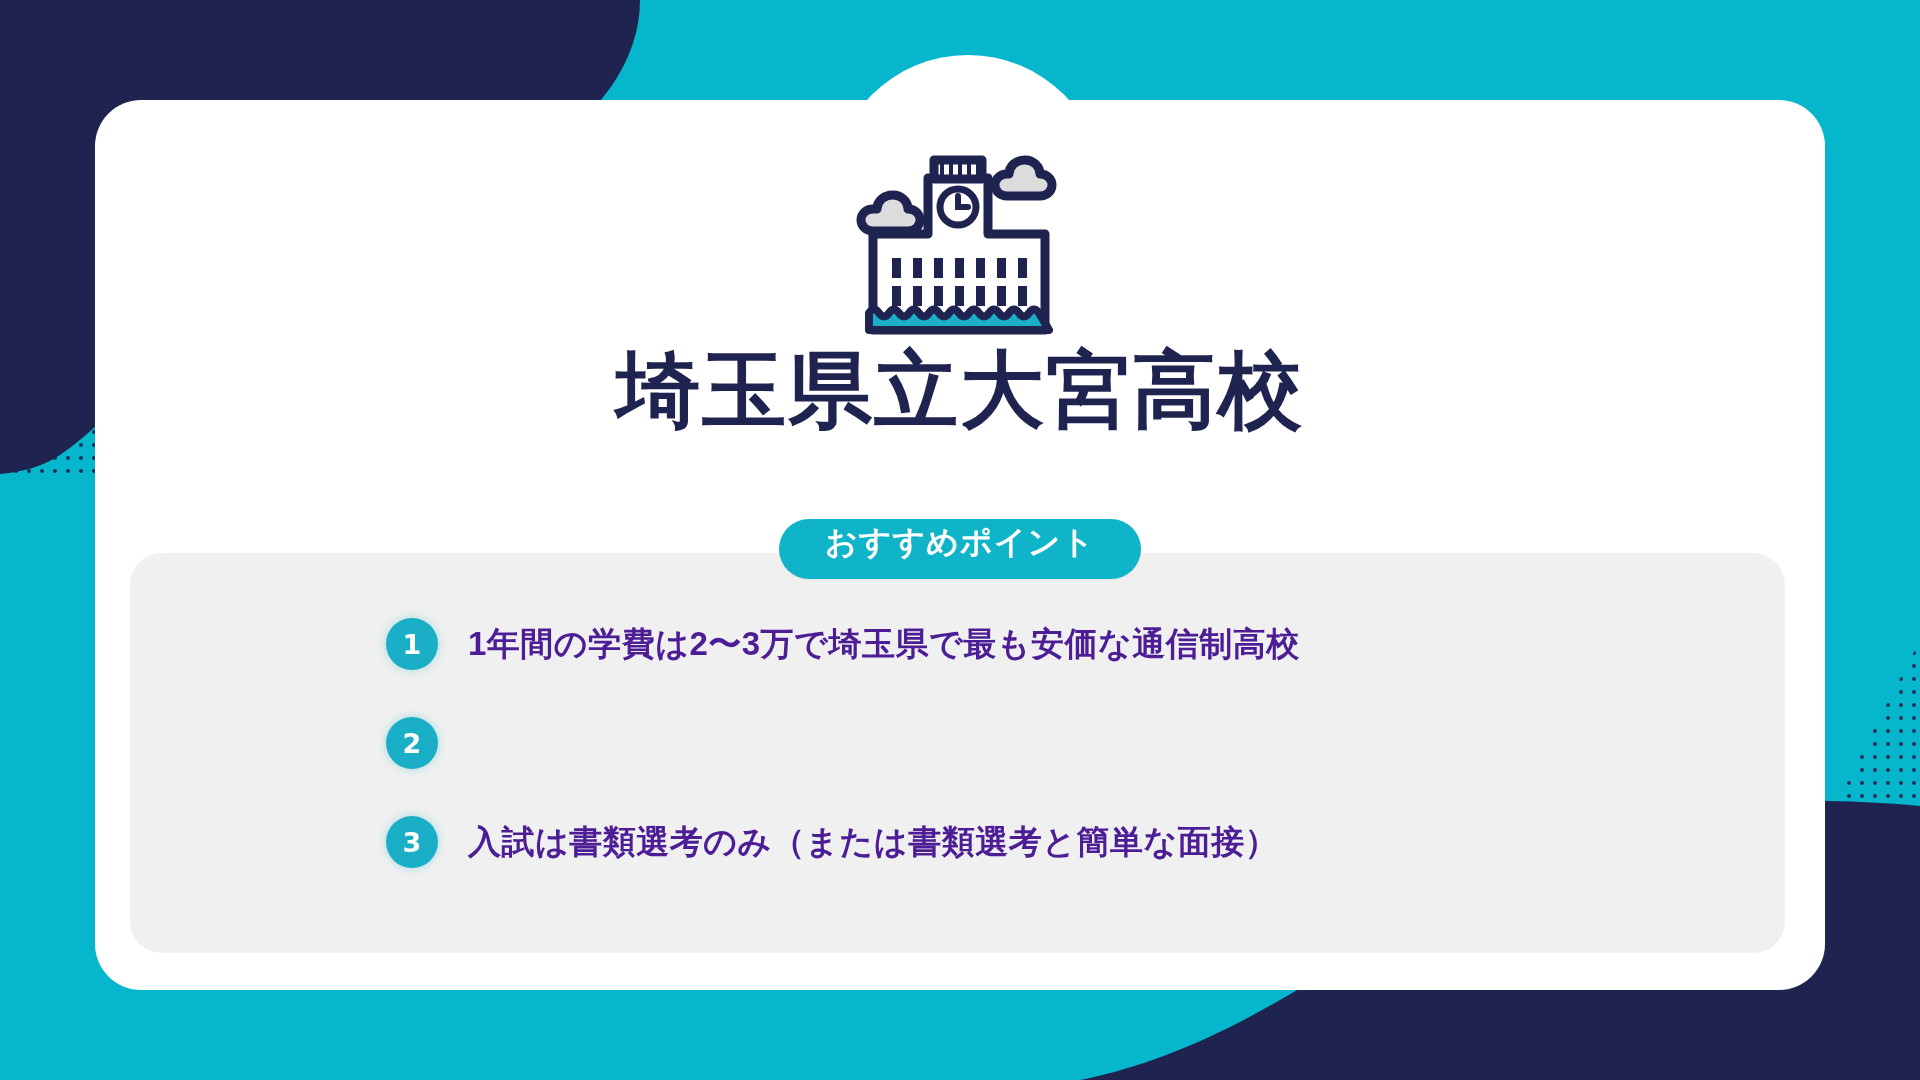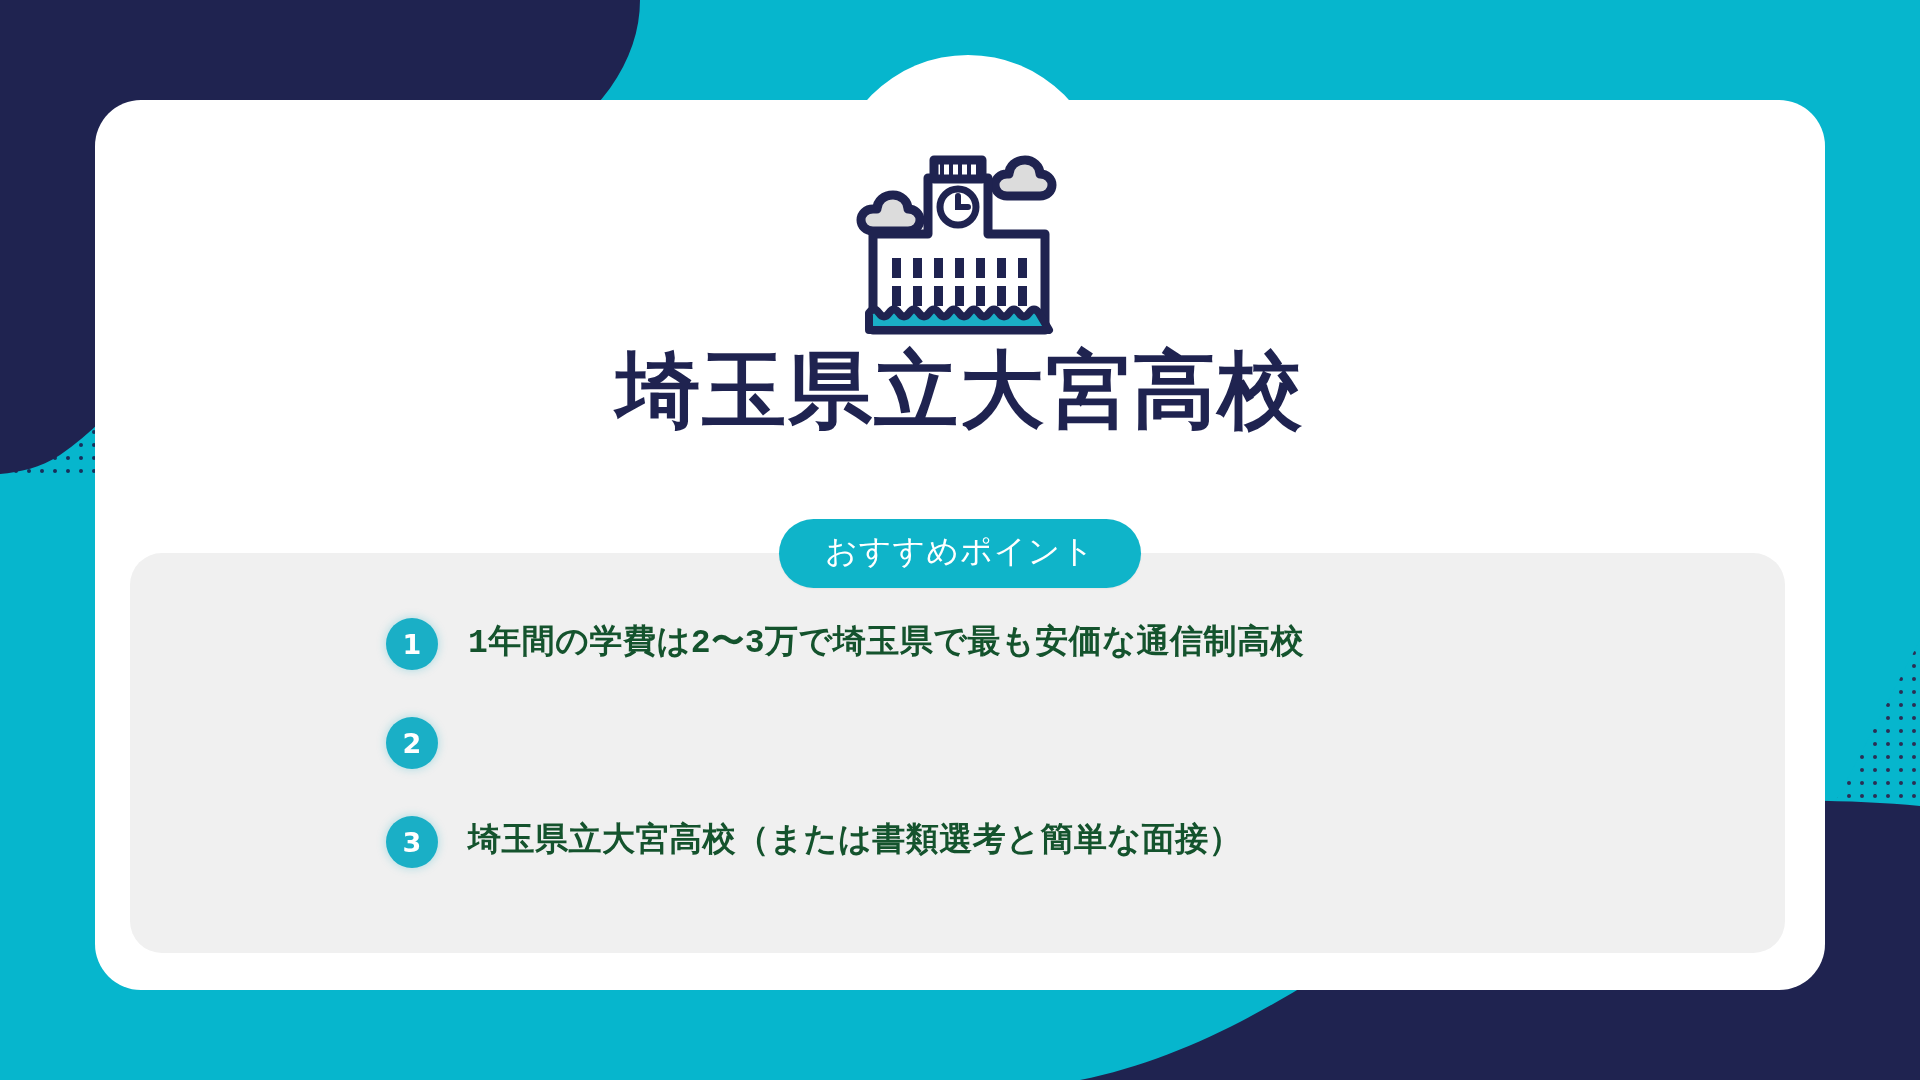--- a/index.html
+++ b/index.html
@@ -47,45 +47,45 @@
   .gray-panel{
     position:absolute;left:130px;top:553px;width:1655px;height:400px;
     background:#f0f0f0;border-radius:32px;
   }
 
   
   .badge{
     position:absolute;left:50%;top:519px;transform:translateX(-50%);
     background:#0fb4c9;color:#ffffff;
     border-radius:40px;
-    padding:11px 46px 14px;
-    font-size:32px;font-weight:400;letter-spacing:1px;
+    padding:2px 46px 14px;
+    font-size:32px;font-weight:700;letter-spacing:1px;
     font-family:"DejaVu Sans","Liberation Sans",sans-serif;
     white-space:nowrap;
     box-shadow:0 1px 2px rgba(0,0,0,.05);
   }
 
   
   .points{
     position:absolute;left:386px;top:618px;width:1340px;
     display:flex;flex-direction:column;gap:47px;
   }
   .point-row{display:flex;align-items:center;gap:30px;}
   .point-num{
     flex:0 0 auto;width:52px;height:52px;border-radius:50%;
     background:#1aafc6;color:#ffffff;
     display:flex;align-items:center;justify-content:center;
     font-size:27px;font-weight:700;
     font-family:"DejaVu Sans","Liberation Sans",sans-serif;
     box-shadow:0 0 10px rgba(26,175,198,.35);
   }
   .point-text{
-    font-size:33px;font-weight:700;color:#14532d;
+    font-size:33px;font-weight:700;color:#4c1d95;
     letter-spacing:.5px;line-height:1.25;
-    font-family:Liberation Mono, monospace;
+    font-family:Liberation Sans, sans-serif;
     white-space:nowrap;
   }
 </style>
 </head>
 <body>
 
 <div class="stage">
 
   <div class="bg-layer">
     <svg class="bg-svg" viewBox="0 0 1920 1080" preserveAspectRatio="none">
@@ -198,18 +198,18 @@
       <div class="point-num">1</div>
       <div class="point-text">1年間の学費は2〜3万で埼玉県で最も安価な通信制高校</div>
     </div>
 
     <div class="point-row">
       <div class="point-num">2</div>
     </div>
 
     <div class="point-row">
       <div class="point-num">3</div>
-      <div class="point-text">埼玉県立大宮高校（または書類選考と簡単な面接）</div>
+      <div class="point-text">入試は書類選考のみ（または書類選考と簡単な面接）</div>
     </div>
 
   </div>
 
 </div>
 
 </body></html>

